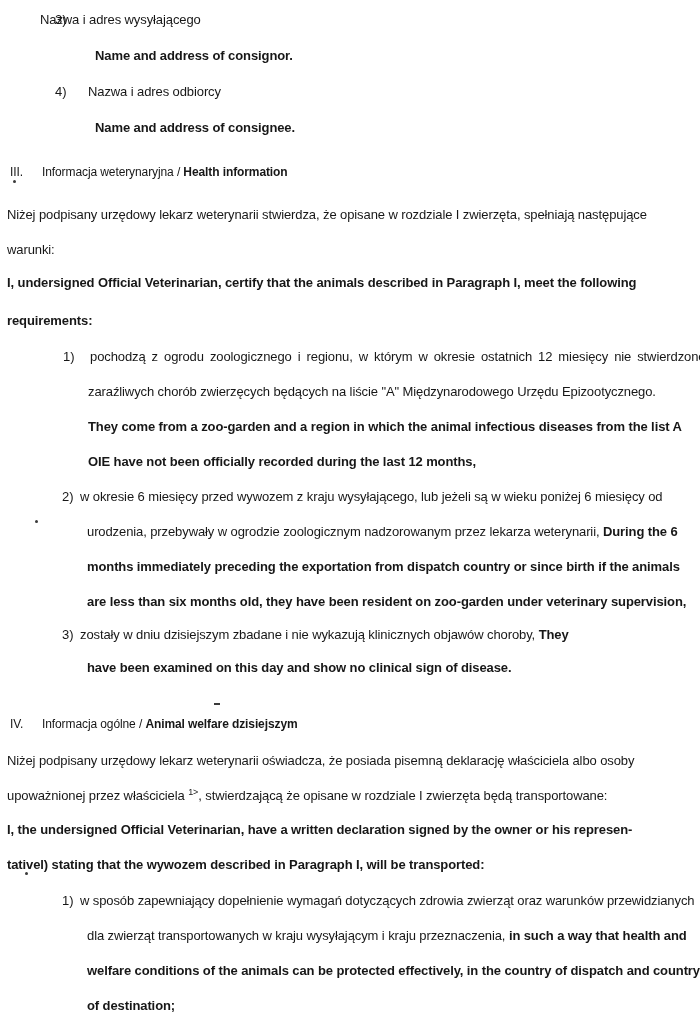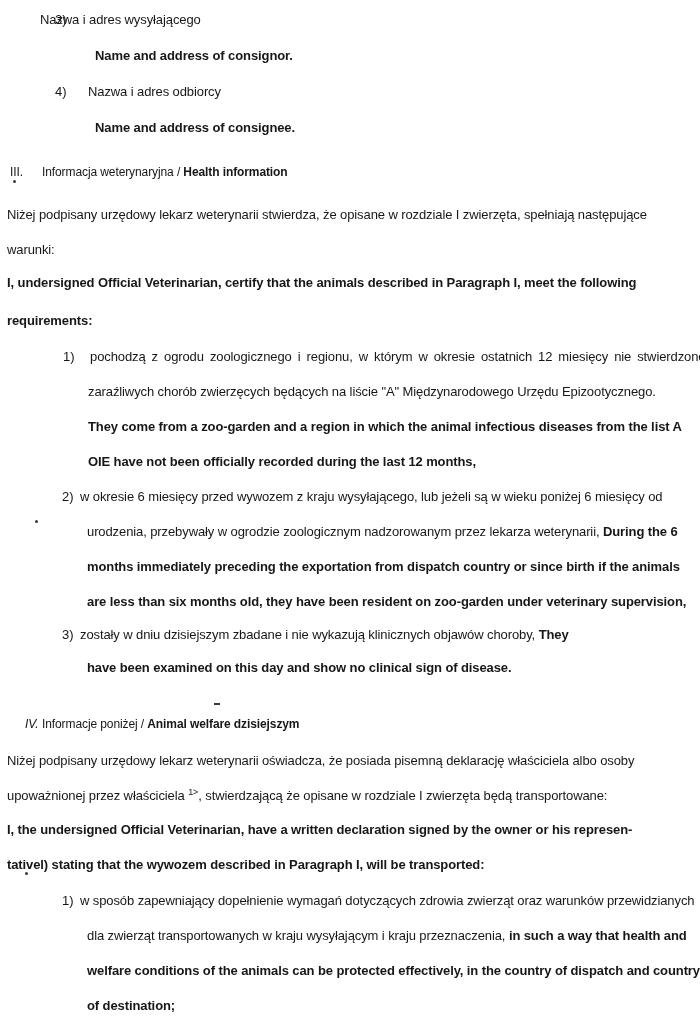--- a/index.html
+++ b/index.html
@@ -91,22 +91,22 @@
       <span class="content" style="margin-left: 87px;"><span class="b">are less than six months old, they have been resident on zoo-garden under veterinary supervision,</span></span>
     </div>
     <div class="line" style="top: 625px;">
       <span class="marker" style="left: 62px;">3)</span>
       <span class="content" style="margin-left: 80px;"><span>zostały w dniu dzisiejszym zbadane i nie wykazują klinicznych objawów choroby, </span><span class="b">They</span></span>
     </div>
     <div class="line" style="top: 658px;">
       <span class="content" style="margin-left: 87px;"><span class="b">have been examined on this day and show no clinical sign of disease.</span></span>
     </div>
     <div class="line h" style="top: 715px;">
-      <span class="marker" style="left: 25px; font-style: italic;">IV.</span>
-      <span class="content" style="margin-left: 42px;"><span>Informacje poniżej / </span><span class="b">Animal welfare dzisiejszym</span></span>
+      <span class="marker" style="left: 10px;">IV.</span>
+      <span class="content" style="margin-left: 42px;"><span>Informacja ogólne / </span><span class="b">Animal welfare dzisiejszym</span></span>
     </div>
     <div class="line" style="top: 751px;">
       <span class="content" style="margin-left: 7px;"><span>Niżej podpisany urzędowy lekarz weterynarii oświadcza, że posiada pisemną deklarację właściciela albo osoby</span></span>
     </div>
     <div class="line" style="top: 786px;">
       <span class="content" style="margin-left: 7px;"><span>upoważnionej przez właściciela </span><span class="sup">1&gt;</span><span>, stwierdzającą że opisane w rozdziale I zwierzęta będą transportowane:</span></span>
     </div>
     <div class="line" style="top: 820px;">
       <span class="content" style="margin-left: 7px;"><span class="b">I, the undersigned Official Veterinarian, have a written declaration signed by the owner or his represen-</span></span>
     </div>

